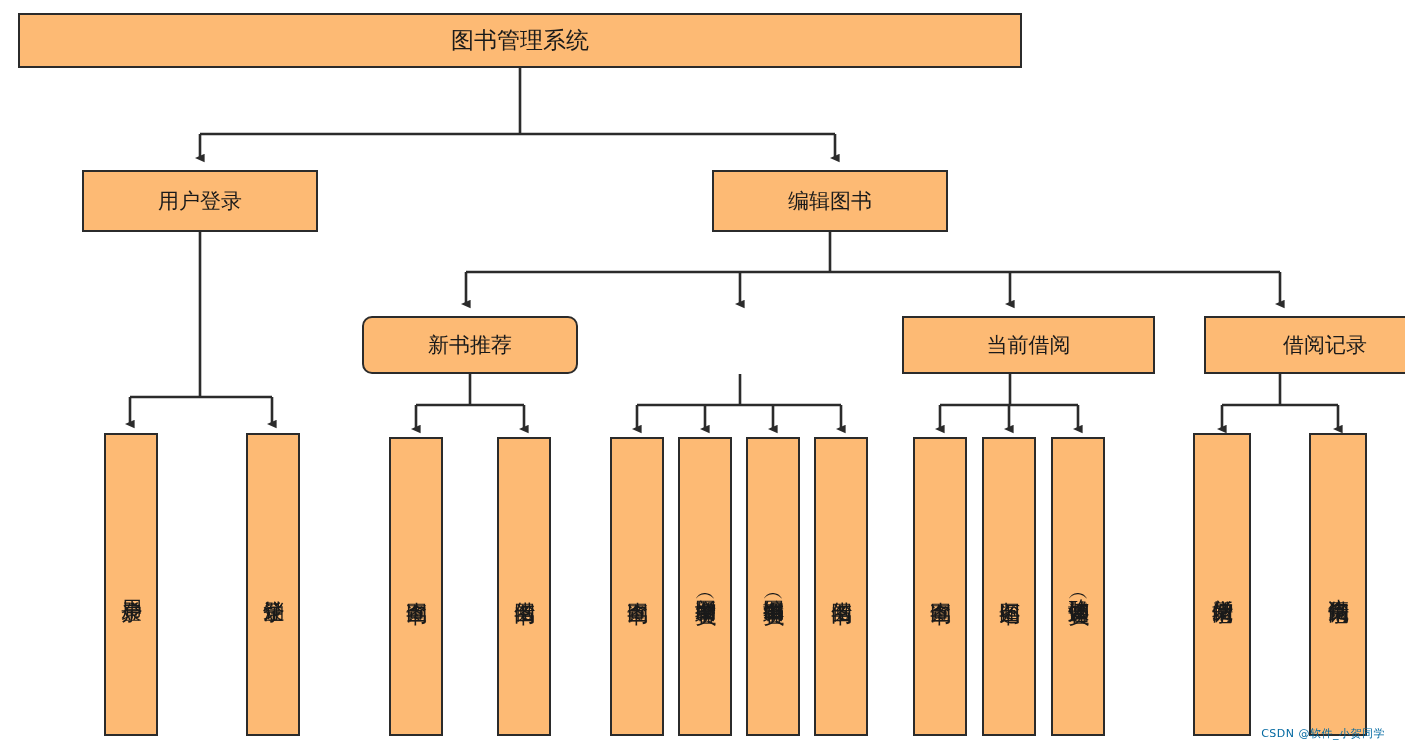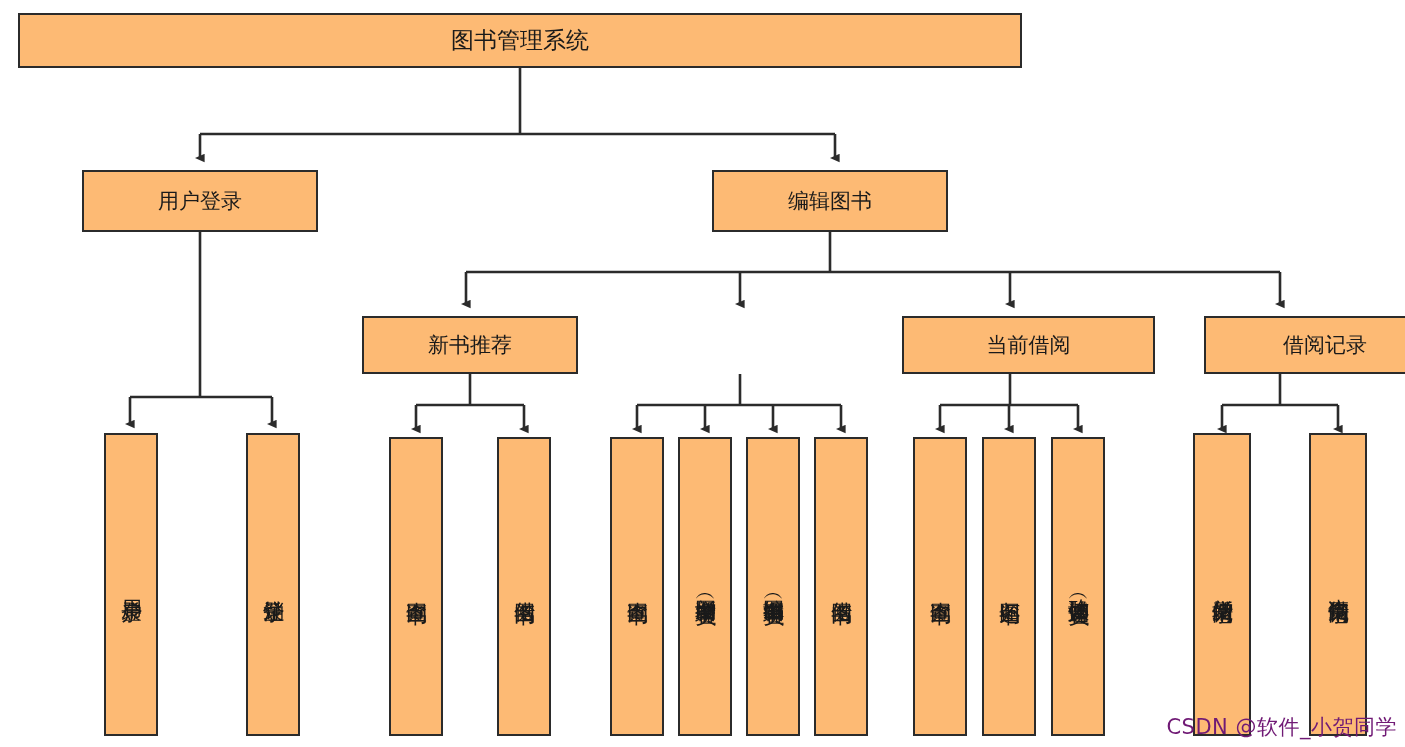--- a/index.html
+++ b/index.html
@@ -53,24 +53,24 @@
     line-height: 1.22;
     letter-spacing: 1px;
     padding: 4px 0;
     white-space: nowrap;
   }
   .node.leaf .leaf-label {
     display: block;
   }
   .watermark {
     position: absolute;
-    right: 8px;
+    right: 20px;
     bottom: 6px;
-    font-size: 21px;
-    color: #701a75;
+    font-size: 11px;
+    color: #0369a1;
     letter-spacing: 0.5px;
     white-space: nowrap;
     pointer-events: none;
   }
 </style>
 </head>
 <body>
 
 <div id="canvas">
 
@@ -124,21 +124,21 @@
 
     </g>
   </svg>
 
   <div class="node root" style="left:18px; top:13px; width:1004px; height:55px;">图书管理系统</div>
 
   <div class="node l1" style="left:82px; top:170px; width:236px; height:62px;">用户登录</div>
 
   <div class="node l1" style="left:712px; top:170px; width:236px; height:62px;">编辑图书</div>
 
-  <div class="node l2" style="left:362px; top:316px; width:216px; height:58px;">新书推荐</div>
+  <div class="node l2" style="left:362px; top:316px; width:216px; height:58px;border-radius:10px;">新书推荐</div>
 
 
   <div class="node l2" style="left:902px; top:316px; width:253px; height:58px;">当前借阅</div>
 
   <div class="node l2" style="left:1204px; top:316px; width:242px; height:58px;">借阅记录</div>
 
   <div class="node leaf" style="left:104px; top:433px; width:54px; height:303px;">
     <span class="leaf-label">用户登录</span>
   </div>
 

